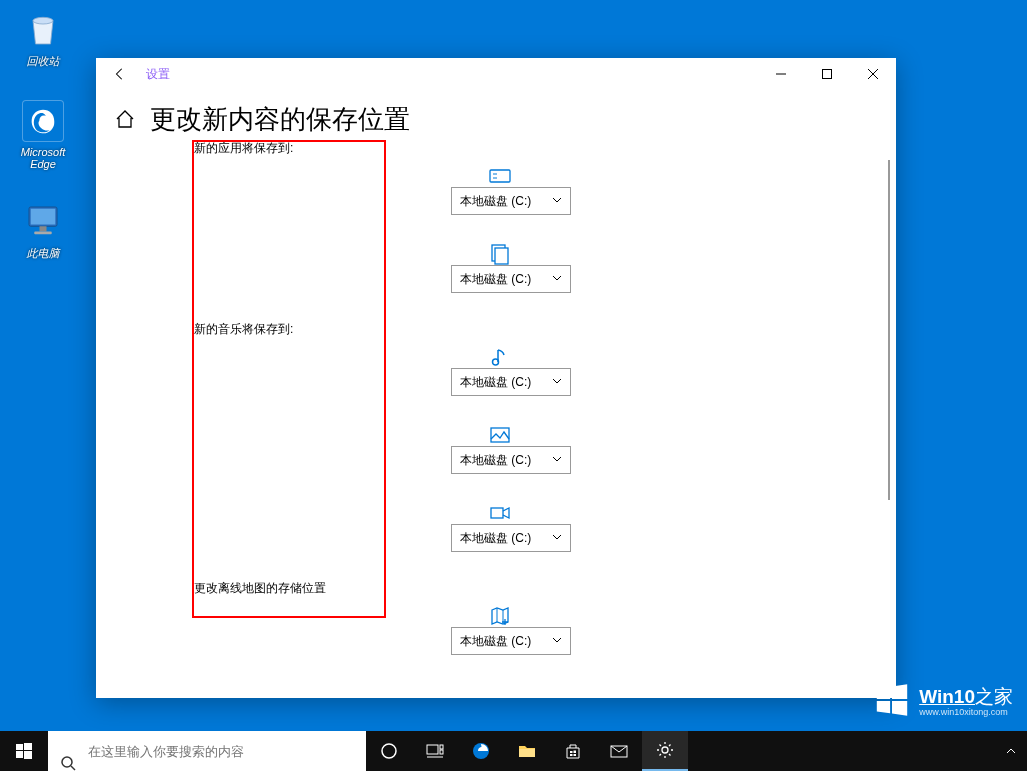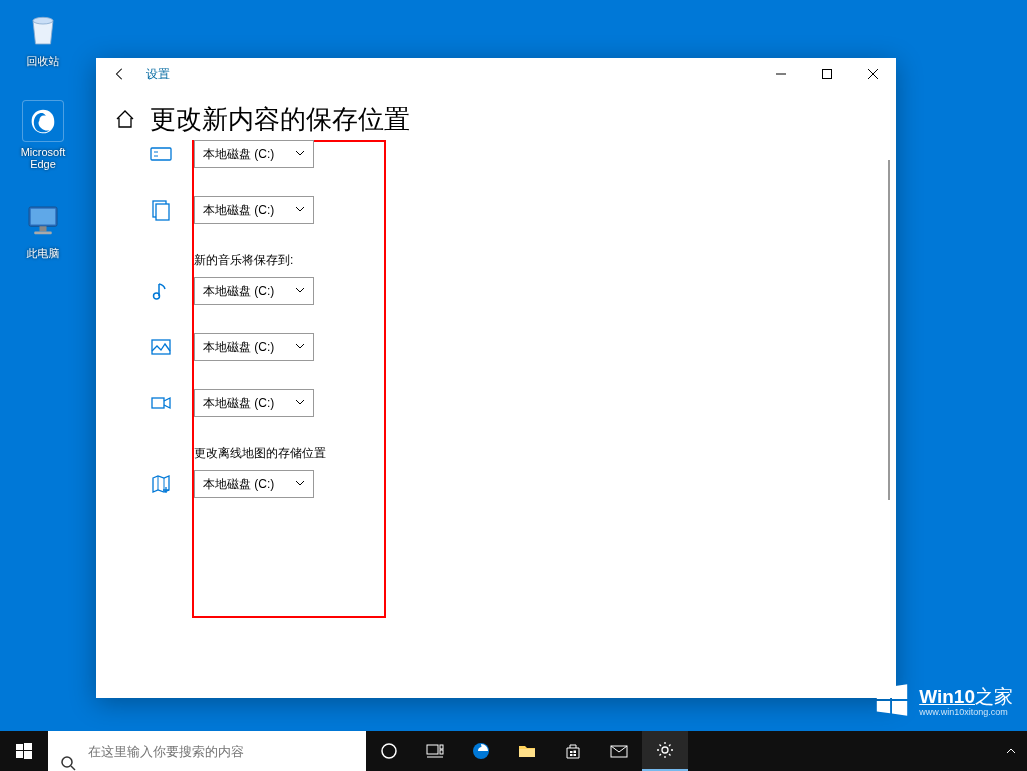--- a/index.html
+++ b/index.html
@@ -1,50 +1,50 @@
 <!DOCTYPE html>
 <html><head>
 <meta charset="utf-8">
 <style>
 * { margin: 0; padding: 0; box-sizing: border-box; font-family: "Segoe UI", "Microsoft YaHei", sans-serif; }
 body { width: 1027px; height: 771px; background: #0078d7; position: relative; overflow: hidden; }
 
 
 .desktop-icon { position: absolute; left: 8px; width: 70px; text-align: center; color: #fff; font-size: 11px; cursor: pointer; }
 .desktop-icon .icon-img { width: 42px; height: 42px; margin: 0 auto 4px; display: flex; align-items: center; justify-content: center; }
-.desktop-icon .label { text-shadow: 0 0 3px rgba(0,0,0,0.8); }
+.desktop-icon .label { text-shadow: 0 0 3px rgba(0,0,0,0.8); font-style: italic; }
 
 .recycle-bin { top: 8px; }
 .recycle-bin .icon-img svg { width: 40px; height: 40px; }
 .edge-icon { top: 100px; }
 .edge-icon .icon-img { background: #0078d7; border-radius: 4px; border: 1px solid rgba(255,255,255,0.3); }
 .edge-icon .icon-img svg { width: 30px; height: 30px; }
 .this-pc { top: 200px; }
 
 
 .window { position: absolute; left: 96px; top: 58px; width: 800px; height: 640px; background: #fff; box-shadow: 0 5px 25px rgba(0,0,0,0.3); display: flex; flex-direction: column; }
 .titlebar { height: 32px; display: flex; align-items: center; padding: 0 0 0 8px; }
 .back-btn { width: 32px; height: 32px; display: flex; align-items: center; justify-content: center; cursor: pointer; }
 .back-btn svg { width: 14px; height: 14px; }
-.title-text { margin-left: 10px; font-size: 12px; color: #0369a1; }
+.title-text { margin-left: 10px; font-size: 12px; color: #8b5cf6; }
 .window-controls { margin-left: auto; display: flex; }
 .win-ctrl { width: 46px; height: 32px; display: flex; align-items: center; justify-content: center; cursor: pointer; }
 .win-ctrl svg { width: 10px; height: 10px; }
 
 .content { flex: 1; display: flex; padding: 12px 24px 0 18px; position: relative; overflow: hidden; }
 .home-btn { width: 22px; height: 22px; margin-top: 6px; cursor: pointer; }
 .main { margin-left: 14px; flex: 1; }
 .page-title { font-size: 26px; font-weight: 400; margin-bottom: 11px; }
 
 .settings-list { position: relative; }
 .highlight-box { position: absolute; left: 42px; top: 0; width: 194px; height: 478px; border: 2px solid #ff0000; pointer-events: none; }
 
 .setting-section { margin-bottom: 28px; position: relative; }
 .section-label { font-size: 12px; color: #000; margin-left: 44px; margin-bottom: 8px; }
-.section-row { display: flex; align-items: center; }
+.section-row { display: flex; align-items: center; flex-direction: column; }
 .section-icon { width: 22px; height: 22px; margin-right: 22px; display: flex; align-items: center; justify-content: center; color: #0078d7; }
 .section-icon svg { width: 22px; height: 22px; }
 .dropdown { background: #fff; border: 1px solid #999; height: 28px; min-width: 120px; display: flex; align-items: center; padding: 0 8px; cursor: pointer; font-size: 12px; gap: 8px; }
 .dropdown .chev { margin-left: auto; }
 .dropdown .chev svg { width: 10px; height: 10px; }
 
 .scroll-indicator { position: absolute; right: 6px; top: 70px; width: 2px; height: 340px; background: #999; }
 
 
 .taskbar { position: absolute; left: 0; bottom: 0; width: 100%; height: 40px; background: #101010; display: flex; align-items: stretch; color: #fff; }
@@ -133,20 +133,21 @@
       <svg viewBox="0 0 22 22">
           <path d="M3,11 L11,3 L19,11 M5,10 V19 H17 V10" stroke="#000" stroke-width="1.3" fill="none"></path>
         </svg>
     </div>
     <div class="main">
       <div class="page-title">更改新内容的保存位置</div>
       <div class="settings-list">
         <div class="highlight-box"></div>
 
         <div class="setting-section" style="margin-top:-8px;">
+          <div class="section-label">新的应用将保存到:</div>
           <div class="section-row">
             <div class="section-icon">
                 <svg viewBox="0 0 22 22">
                   <rect x="1" y="5" width="20" height="12" rx="1" stroke="#0078d7" fill="none" stroke-width="1.3"></rect>
                   <line x1="4" y1="9" x2="8" y2="9" stroke="#0078d7"></line>
                   <line x1="4" y1="13" x2="8" y2="13" stroke="#0078d7"></line>
                 </svg>
               </div>
             <div class="dropdown">
                 <span>本地磁盘 (C:)</span>

